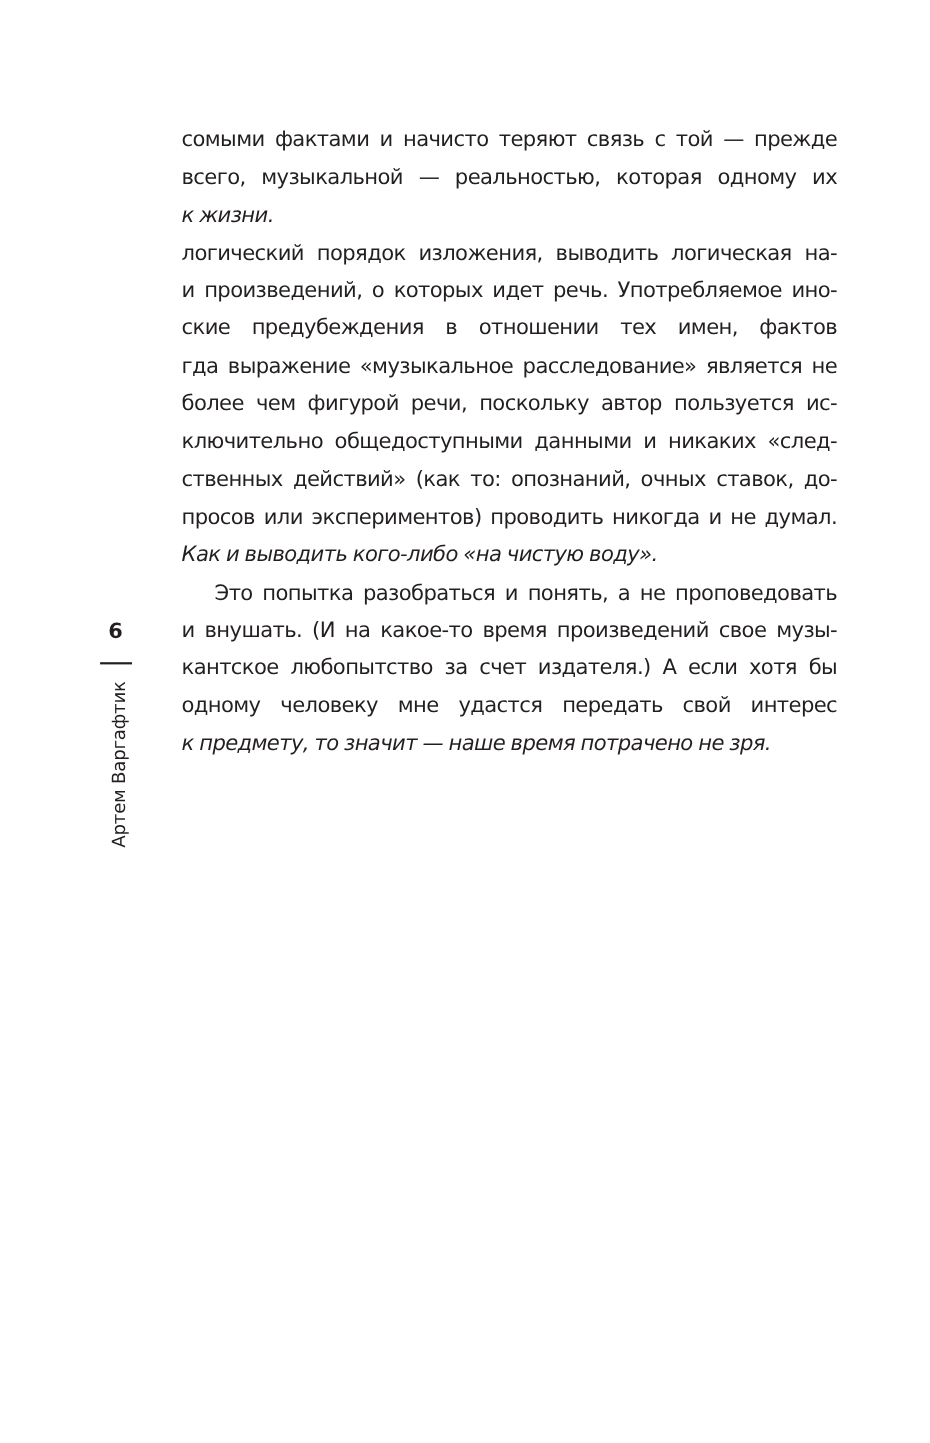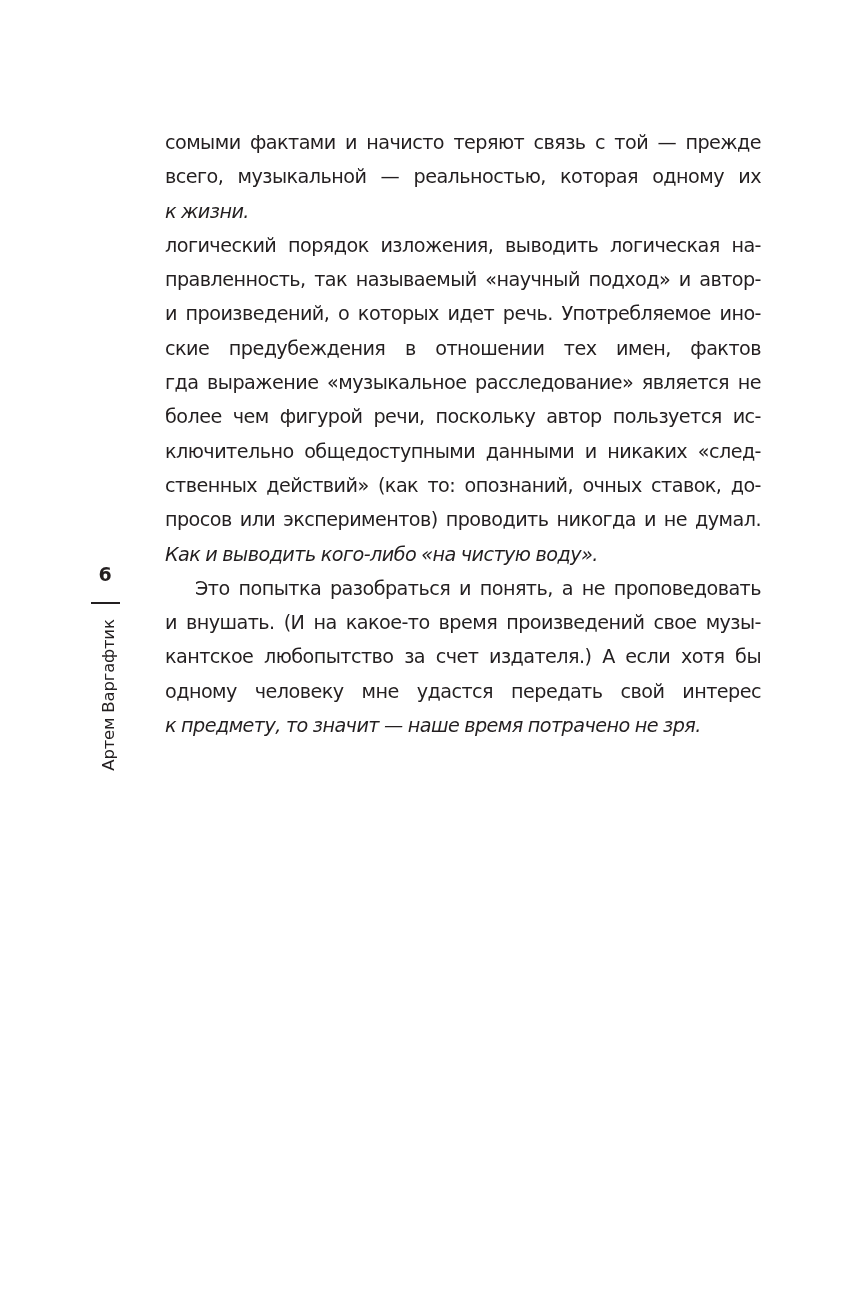--- a/index.html
+++ b/index.html
@@ -24,21 +24,20 @@
       position: absolute;
       left: 165px;
       top: 110px;
       width: 596px;
       font-family: "DejaVu Sans", sans-serif;
       font-size: 19.2px;
       line-height: 34.3px;
       color: #231f20;
       letter-spacing: -0.55px;
       word-spacing: -0.5px;
-      margin-top: 16px;
     }
     .line {
       display: block;
       white-space: nowrap;
       text-align: justify;
       text-align-last: justify;
       height: 34.3px;
       overflow: visible;
     }
     .line.last {
@@ -93,21 +92,20 @@
   <div class="text-block">
 
     <div>
       <span class="line">сомыми фактами и начисто теряют связь с той — прежде</span>
       <span class="line">всего, музыкальной — реальностью, которая одному их</span>
       <span class="line last">к жизни.</span>
     </div>
 
     <div>
       <span class="line">логический порядок изложения, выводить логическая на-</span>
-      <span class="line">правленность, так называемый «научный подход» и автор-</span>
       <span class="line">и произведений, о которых идет речь. Употребляемое ино-</span>
       <span class="line">ские предубеждения в отношении тех имен, фактов</span>
       <span class="line">гда выражение «музыкальное расследование» является не</span>
       <span class="line">более чем фигурой речи, поскольку автор пользуется ис-</span>
       <span class="line">ключительно общедоступными данными и никаких «след-</span>
       <span class="line">ственных действий» (как то: опознаний, очных ставок, до-</span>
       <span class="line">просов или экспериментов) проводить никогда и не думал.</span>
       <span class="line last">Как и выводить кого-либо «на чистую воду».</span>
     </div>
 

